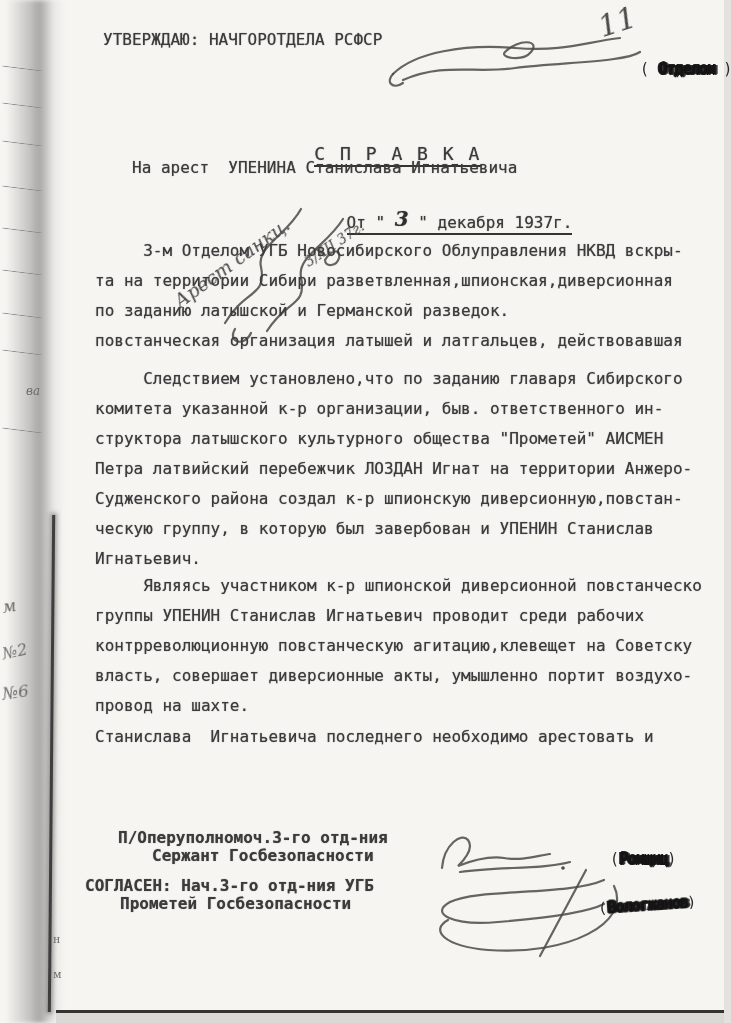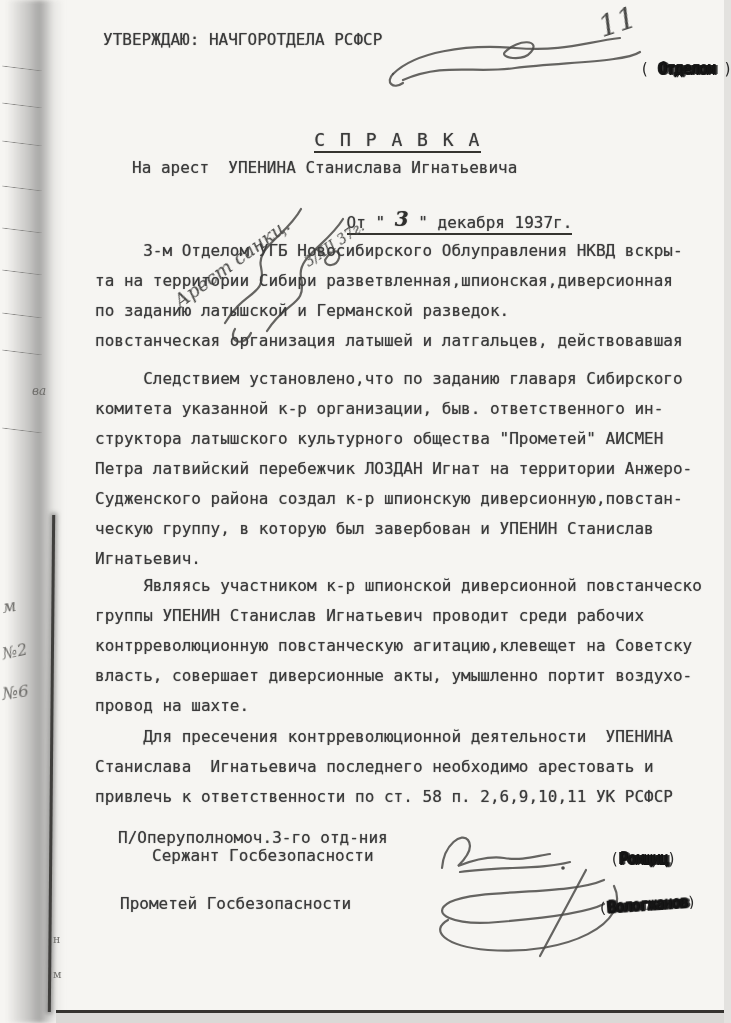--- a/index.html
+++ b/index.html
@@ -15,21 +15,21 @@
     border-radius:0 0 60% 0;transform:rotate(7deg);opacity:.8;}
   .edge-bottom-line{position:absolute;left:56px;top:1010px;width:675px;height:3px;background:#35332f;}
   .edge-bottom{position:absolute;left:56px;top:1013px;width:675px;height:10px;background:#dad9d6;}
   .edge-right{position:absolute;right:0;top:0;width:7px;height:1023px;background:#e3e2df;}
   
   .typed{position:absolute;color:#3b3b3b;font-size:16px;white-space:pre;
     text-shadow:0 0 1px rgba(70,70,70,.75);letter-spacing:0;}
   .para .tline{height:30px;line-height:30px;}
   .underlined{border-bottom:2px solid #35342f;padding-bottom:1px;}
   .title{font-size:18px;letter-spacing:2px;}
-  .signoff-line{height:18px;line-height:18px;}
+  .signoff-line{height:18px;line-height:18px;font-weight:bold;}
   
   .hw{position:absolute;font-family:"DejaVu Serif",serif;font-style:italic;color:#4a4a48;
     filter:blur(.3px);}
   .hw-day{font-family:"DejaVu Serif",serif;font-style:italic;font-weight:bold;font-size:20px;
     color:#2f2f2d;position:relative;top:-2px;}
   svg.ink{position:absolute;overflow:visible;}
   svg.ink path{fill:none;stroke:#4b4a48;stroke-width:2.2;stroke-linecap:round;opacity:.85;}
   
   .stamp{position:absolute;color:#2a2a2a;font-size:15px;white-space:pre;}
   .smudge{color:#151515;font-weight:bold;letter-spacing:-1px;filter:blur(.5px);
@@ -50,40 +50,40 @@
   <div class="tick" style="top:188px"></div>
   <div class="tick" style="top:230px"></div>
   <div class="tick" style="top:272px"></div>
   <div class="tick" style="top:315px"></div>
   <div class="tick" style="top:352px"></div>
   <div class="tick" style="top:430px"></div>
   <div class="edge-bottom-line"></div>
   <div class="edge-bottom"></div>
   <div class="edge-right"></div>
 
-  <div class="margin-mark" style="left:32px;top:384px;font-size:12px">ва</div>
+  <div class="margin-mark" style="left:26px;top:384px;font-size:12px">ва</div>
   <div class="margin-mark" style="left:2px;top:596px;font-size:17px;transform:rotate(-10deg)">м</div>
   <div class="margin-mark" style="left:2px;top:642px;font-size:16px;transform:rotate(-12deg)">№2</div>
   <div class="margin-mark" style="left:2px;top:682px;font-size:17px;transform:rotate(-8deg)">№6</div>
   <div class="margin-mark" style="left:53px;top:933px;font-size:11px;font-style:normal">н</div>
   <div class="margin-mark" style="left:53px;top:968px;font-size:11px;font-style:normal">м</div>
 
   <div class="hw" style="left:598px;top:4px;font-size:30px;transform:rotate(-18deg)">11</div>
 
   <div class="typed" style="left:103px;top:30px">УТВЕРЖДАЮ: НАЧГОРОТДЕЛА РСФСР</div>
   <div class="stamp" style="left:640px;top:60px"><span>( </span><span class="smudge">Отделом</span><span> )</span></div>
 
   <svg class="ink" style="left:385px;top:22px" width="270" height="70" viewBox="0 0 270 70">
     <path d="M8,52 C30,30 80,22 130,26 C180,30 200,20 235,16"></path>
     <path d="M18,58 C60,40 90,52 130,46 C180,40 240,40 255,30"></path>
     <path d="M120,30 c14,-14 36,-12 26,0 c-8,10 -32,6 -26,0"></path>
     <path d="M8,52 c-8,8 0,16 10,9"></path>
   </svg>
 
-  <div class="typed title" style="left:263px;top:108px">
+  <div class="typed title" style="left:263px;top:122px">
     <span class="underlined">С П Р А В К А</span>
   </div>
 
   <div class="typed" style="left:132px;top:158px">На арест  УПЕНИНА Станислава Игнатьевича</div>
 
   <div class="typed" style="left:308px;top:190px">
     <span class="underlined"><span>От " </span><span class="hw-day">3</span><span> " декабря 1937г.</span></span>
   </div>
 
   <div class="hw" style="left:176px;top:292px;font-size:19px;transform:rotate(-36deg);transform-origin:left center">Арест санкц.</div>
@@ -91,24 +91,25 @@
   <svg class="ink" style="left:205px;top:165px" width="180" height="175" viewBox="0 0 180 175">
     <path d="M20,158 C40,124 62,132 56,102 C51,82 82,70 96,44"></path>
     <path d="M62,166 C82,134 102,142 96,112 C92,92 122,80 138,54"></path>
     <path d="M30,164 c-8,14 10,18 16,4"></path>
     <path d="M120,95 c6,-10 16,-12 14,-2 c-2,8 -14,10 -14,2"></path>
   </svg>
 
   <div class="typed para" style="left:95px;top:236px"><div class="tline">     З-м Отделом УГБ Новосибирского Облуправления НКВД вскры-</div><div class="tline">та на территории Сибири разветвленная,шпионская,диверсионная</div><div class="tline">по заданию латышской и Германской разведок.</div><div class="tline">повстанческая организация латышей и латгальцев, действовавшая</div></div>
   <div class="typed para" style="left:95px;top:364px"><div class="tline">     Следствием установлено,что по заданию главаря Сибирского</div><div class="tline">комитета указанной к-р организации, быв. ответственного ин-</div><div class="tline">структора латышского культурного общества "Прометей" АИСМЕН</div><div class="tline">Петра латвийский перебежчик ЛОЗДАН Игнат на территории Анжеро-</div><div class="tline">Судженского района создал к-р шпионскую диверсионную,повстан-</div><div class="tline">ческую группу, в которую был завербован и УПЕНИН Станислав</div><div class="tline">Игнатьевич.</div></div>
   <div class="typed para" style="left:95px;top:571px"><div class="tline">     Являясь участником к-р шпионской диверсионной повстанческо</div><div class="tline">группы УПЕНИН Станислав Игнатьевич проводит среди рабочих</div><div class="tline">контрреволюционную повстанческую агитацию,клевещет на Советску</div><div class="tline">власть, совершает диверсионные акты, умышленно портит воздухо-</div><div class="tline">провод на шахте.</div></div>
-  <div class="typed para" style="left:95px;top:722px"><div class="tline">     Для пресечения контрреволюционной деятельности  УПЕНИНА</div><div class="tline">Станислава  Игнатьевича последнего необходимо арестовать и</div><div class="tline">привлечь к ответственности по ст. 58 п. 2,6,9,10,11 УК РСФСР</div></div>
+  <div class="typed para" style="left:95px;top:722px"><div class="tline">Станислава  Игнатьевича последнего необходимо арестовать и</div></div>
 
   <div class="typed signoff-line" style="left:118px;top:829px">П/Оперуполномоч.3-го отд-ния</div>
   <div class="typed signoff-line" style="left:152px;top:847px">Сержант Госбезопасности</div>
+  <div class="typed signoff-line" style="left:85px;top:877px">СОГЛАСЕН: Нач.3-го отд-ния УГБ</div>
   <div class="typed signoff-line" style="left:120px;top:895px">Прометей Госбезопасности</div>
 
   <svg class="ink" style="left:430px;top:826px" width="150" height="52" viewBox="0 0 150 52">
     <path d="M12,42 C14,18 32,6 38,14 C44,22 34,34 28,40 C46,33 60,30 74,32 C92,35 106,30 120,28"></path>
     <path d="M30,46 C70,40 110,44 140,36"></path>
     <circle cx="133" cy="42" r="1.8" fill="#4b4a48" stroke="none"></circle>
   </svg>
   <div class="stamp" style="left:610px;top:850px"><span>(</span><span class="smudge">Ромщиц</span><span>)</span></div>
 
   <svg class="ink" style="left:418px;top:868px" width="210" height="90" viewBox="0 0 210 90">

